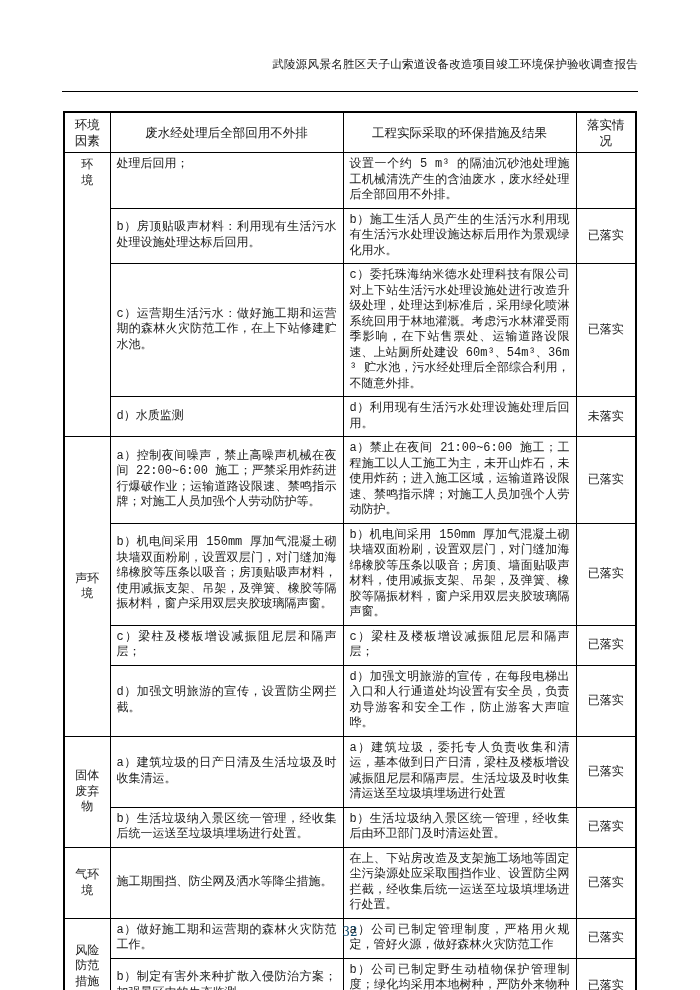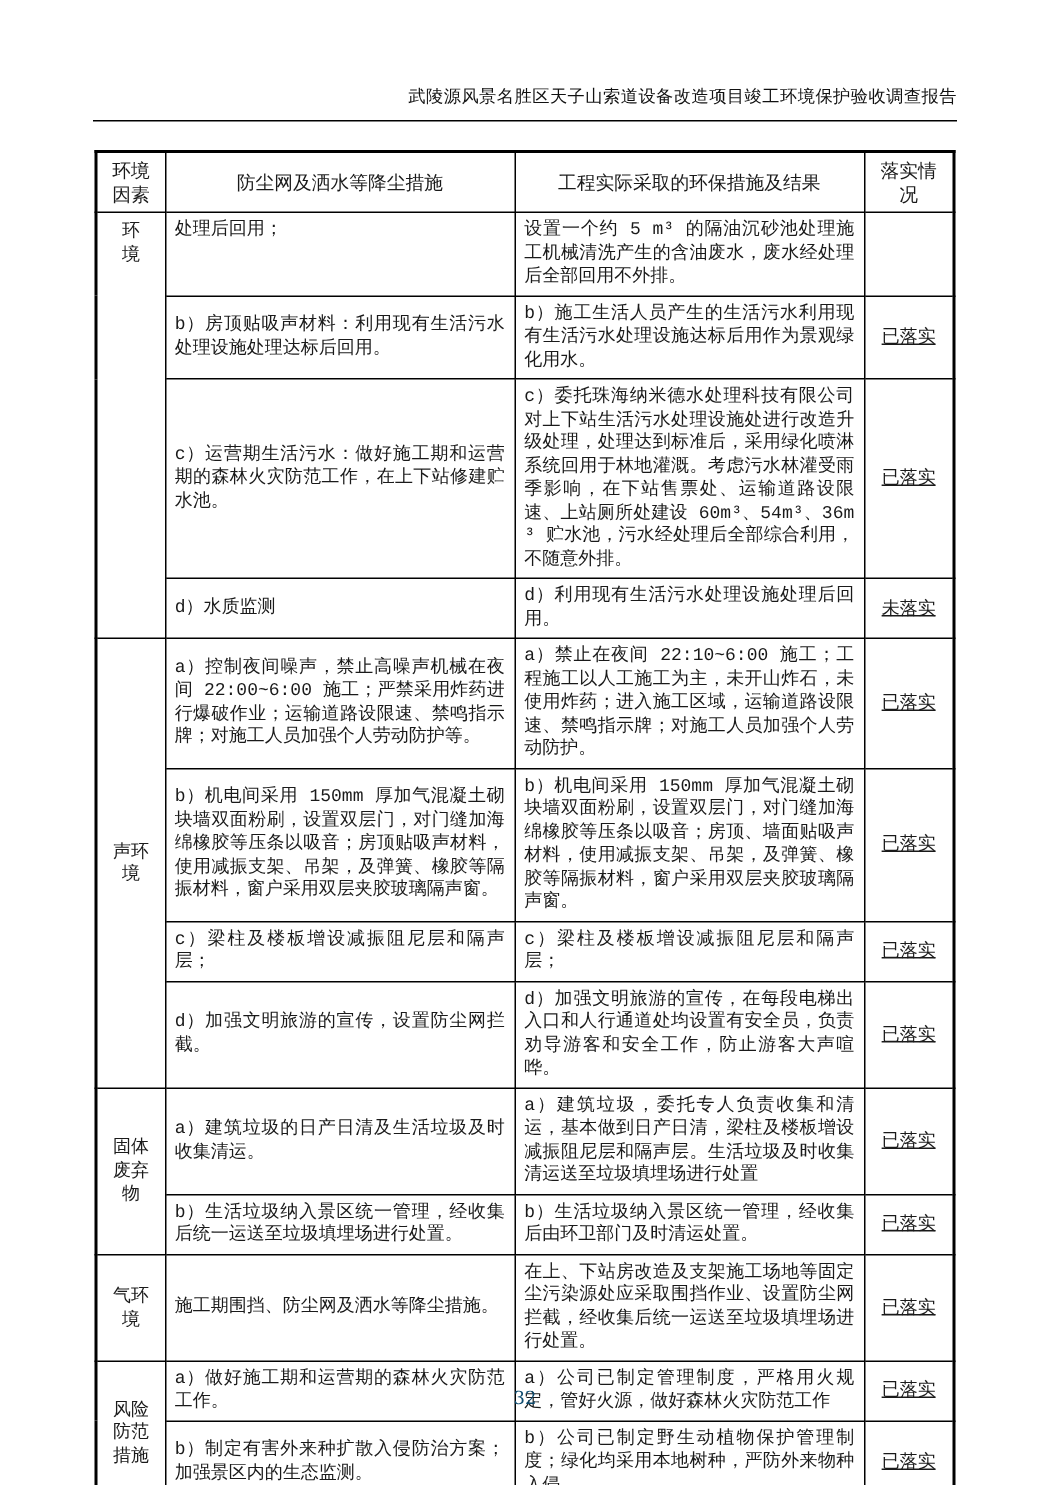--- a/index.html
+++ b/index.html
@@ -14,21 +14,21 @@
     color: #1a1a1a;
     position: relative;
   }
   .page {
     padding: 57px 62px 0 62px;
   }
   .doc-header {
     text-align: right;
     font-size: 11.5px;
     letter-spacing: 0.3px;
-    padding-bottom: 8px;
+    padding-bottom: 19px;
     border-bottom: 1.5px solid #000;
     color: #111;
   }
   table.report {
     border-collapse: collapse;
     table-layout: fixed;
     width: 572px;
     margin: 19px auto 0 auto;
     border: 2px solid #000;
   }
@@ -56,21 +56,20 @@
     white-space: pre-line;
     padding: 5px 2px;
   }
   td.measure, td.actual {
     text-align: justify;
     font-family: Liberation Mono, monospace;
   }
   td.status {
     text-align: center;
     padding: 4px 1px;
-    text-decoration: underline;
   }
   .va-top { vertical-align: top !important; }
   .page-number {
     position: absolute;
     left: 0;
     right: 0;
     top: 925px;
     text-align: center;
     font-size: 12px;
     color: #0c4a6e;
@@ -87,21 +86,21 @@
     <colgroup>
       <col class="c-factor">
         <col class="c-measure">
         <col class="c-actual">
         <col class="c-status">
     </colgroup>
     <thead>
       <tr>
         <th>环境
 因素</th>
-        <th>防尘网及洒水等降尘措施</th>
+        <th>废水经处理后全部回用不外排</th>
         <th>工程实际采取的环保措施及结果</th>
         <th>落实情
 况</th>
       </tr>
     </thead>
     <tbody>
 
       <tr>
         <td class="factor va-top" rowspan="4">环
 境</td>
@@ -122,21 +121,21 @@
       <tr>
         <td class="measure">d）水质监测</td>
         <td class="actual">d）利用现有生活污水处理设施处理后回用。</td>
         <td class="status">未落实</td>
       </tr>
 
       <tr>
         <td class="factor" rowspan="4">声环
 境</td>
         <td class="measure">a）控制夜间噪声，禁止高噪声机械在夜间 22:00~6:00 施工；严禁采用炸药进行爆破作业；运输道路设限速、禁鸣指示牌；对施工人员加强个人劳动防护等。</td>
-        <td class="actual">a）禁止在夜间 22:10~6:00 施工；工程施工以人工施工为主，未开山炸石，未使用炸药；进入施工区域，运输道路设限速、禁鸣指示牌；对施工人员加强个人劳动防护。</td>
+        <td class="actual">a）禁止在夜间 21:00~6:00 施工；工程施工以人工施工为主，未开山炸石，未使用炸药；进入施工区域，运输道路设限速、禁鸣指示牌；对施工人员加强个人劳动防护。</td>
         <td class="status">已落实</td>
       </tr>
       <tr>
         <td class="measure">b）机电间采用 150mm 厚加气混凝土砌块墙双面粉刷，设置双层门，对门缝加海绵橡胶等压条以吸音；房顶贴吸声材料，使用减振支架、吊架，及弹簧、橡胶等隔振材料，窗户采用双层夹胶玻璃隔声窗。</td>
         <td class="actual">b）机电间采用 150mm 厚加气混凝土砌块墙双面粉刷，设置双层门，对门缝加海绵橡胶等压条以吸音；房顶、墙面贴吸声材料，使用减振支架、吊架，及弹簧、橡胶等隔振材料，窗户采用双层夹胶玻璃隔声窗。</td>
         <td class="status">已落实</td>
       </tr>
       <tr>
         <td class="measure">c）梁柱及楼板增设减振阻尼层和隔声层；</td>
         <td class="actual">c）梁柱及楼板增设减振阻尼层和隔声层；</td>

